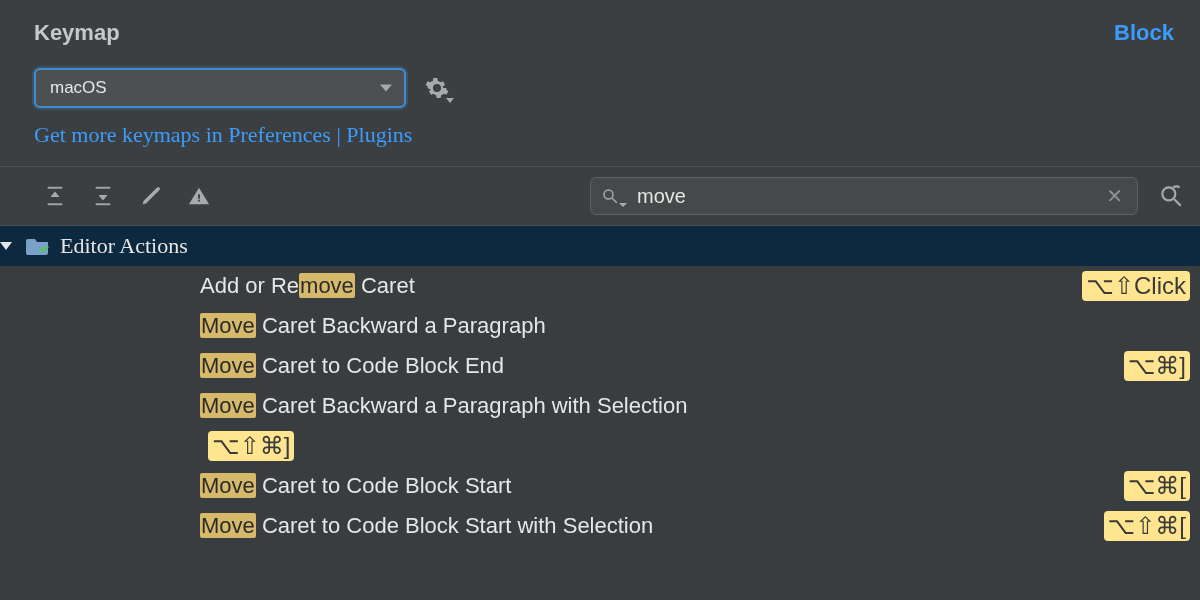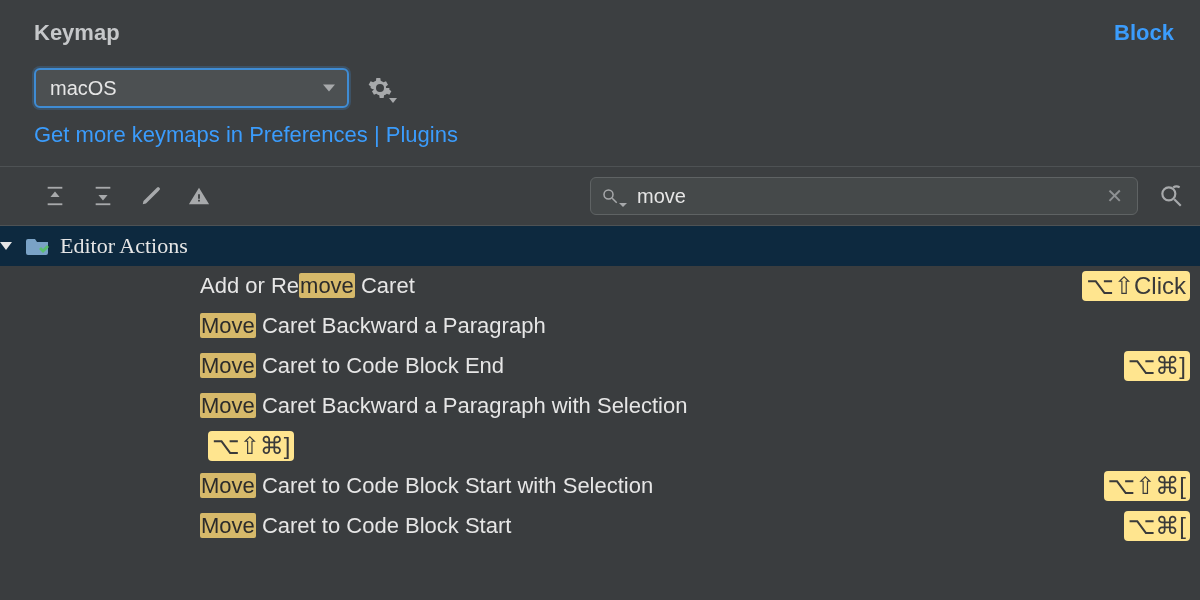--- a/index.html
+++ b/index.html
@@ -41,28 +41,28 @@
   .title { font-weight: 600; color: #c6c8ca; font-size: 22px; }
   .reset { color: var(--link); font-weight: 600; cursor: pointer; }
 
   
   .selector-row {
     display: flex; align-items: center; gap: 18px;
     padding: 12px 34px 6px 34px;
   }
   .dropdown {
     position: relative;
-    width: 315px; height: 40px;
+    width: 372px; height: 40px;
     background: #4c5052;
     border: 2px solid var(--sel-ring);
     border-radius: 6px;
     display: flex; align-items: center;
     padding: 0 14px;
     color: var(--fg-bright);
-    font-size: 20px;
+    font-size: 17px;
     box-shadow: 0 0 0 2px rgba(63,140,212,.25);
     cursor: pointer;
   }
   .dropdown .chev {
     position: absolute; right: 12px; top: 50%; transform: translateY(-50%);
     width: 0; height: 0;
     border-left: 6px solid transparent;
     border-right: 6px solid transparent;
     border-top: 7px solid var(--icon);
   }
@@ -79,20 +79,21 @@
     border-right: 4px solid transparent;
     border-top: 5px solid var(--icon);
   }
 
   
   .plugins-link {
     padding: 8px 34px 18px 34px;
     color: var(--link);
     font-size: 22px;
     cursor: pointer;
+    font-family: Liberation Serif, serif;
   }
 
   .hr { height: 1px; background: var(--divider); margin: 0 0 0 0; }
 
   
   .toolbar-row {
     display: flex; align-items: center; gap: 6px;
     padding: 10px 14px 10px 44px;
     border-bottom: 1px solid var(--divider);
   }
@@ -278,23 +279,23 @@
           <span class="action-label"><span class="hl">Move</span> Caret to Code Block End</span>
           <span class="shortcut">⌥⌘]</span>
         </div>
         <div class="action-row">
           <span class="action-label"><span class="hl">Move</span> Caret Backward a Paragraph with Selection</span>
         </div>
         <div class="action-row">
           <span class="shortcut">⌥⇧⌘]</span>
         </div>
         <div class="action-row">
+          <span class="action-label"><span class="hl">Move</span> Caret to Code Block Start</span>
+          <span class="shortcut">⌥⌘[</span>
+        </div>
+        <div class="action-row">
           <span class="action-label"><span class="hl">Move</span> Caret to Code Block Start with Selection</span>
           <span class="shortcut">⌥⇧⌘[</span>
         </div>
-        <div class="action-row">
-          <span class="action-label"><span class="hl">Move</span> Caret to Code Block Start</span>
-          <span class="shortcut">⌥⌘[</span>
-        </div>
       </div>
   </div>
 
 </div>
 
 </body></html>

